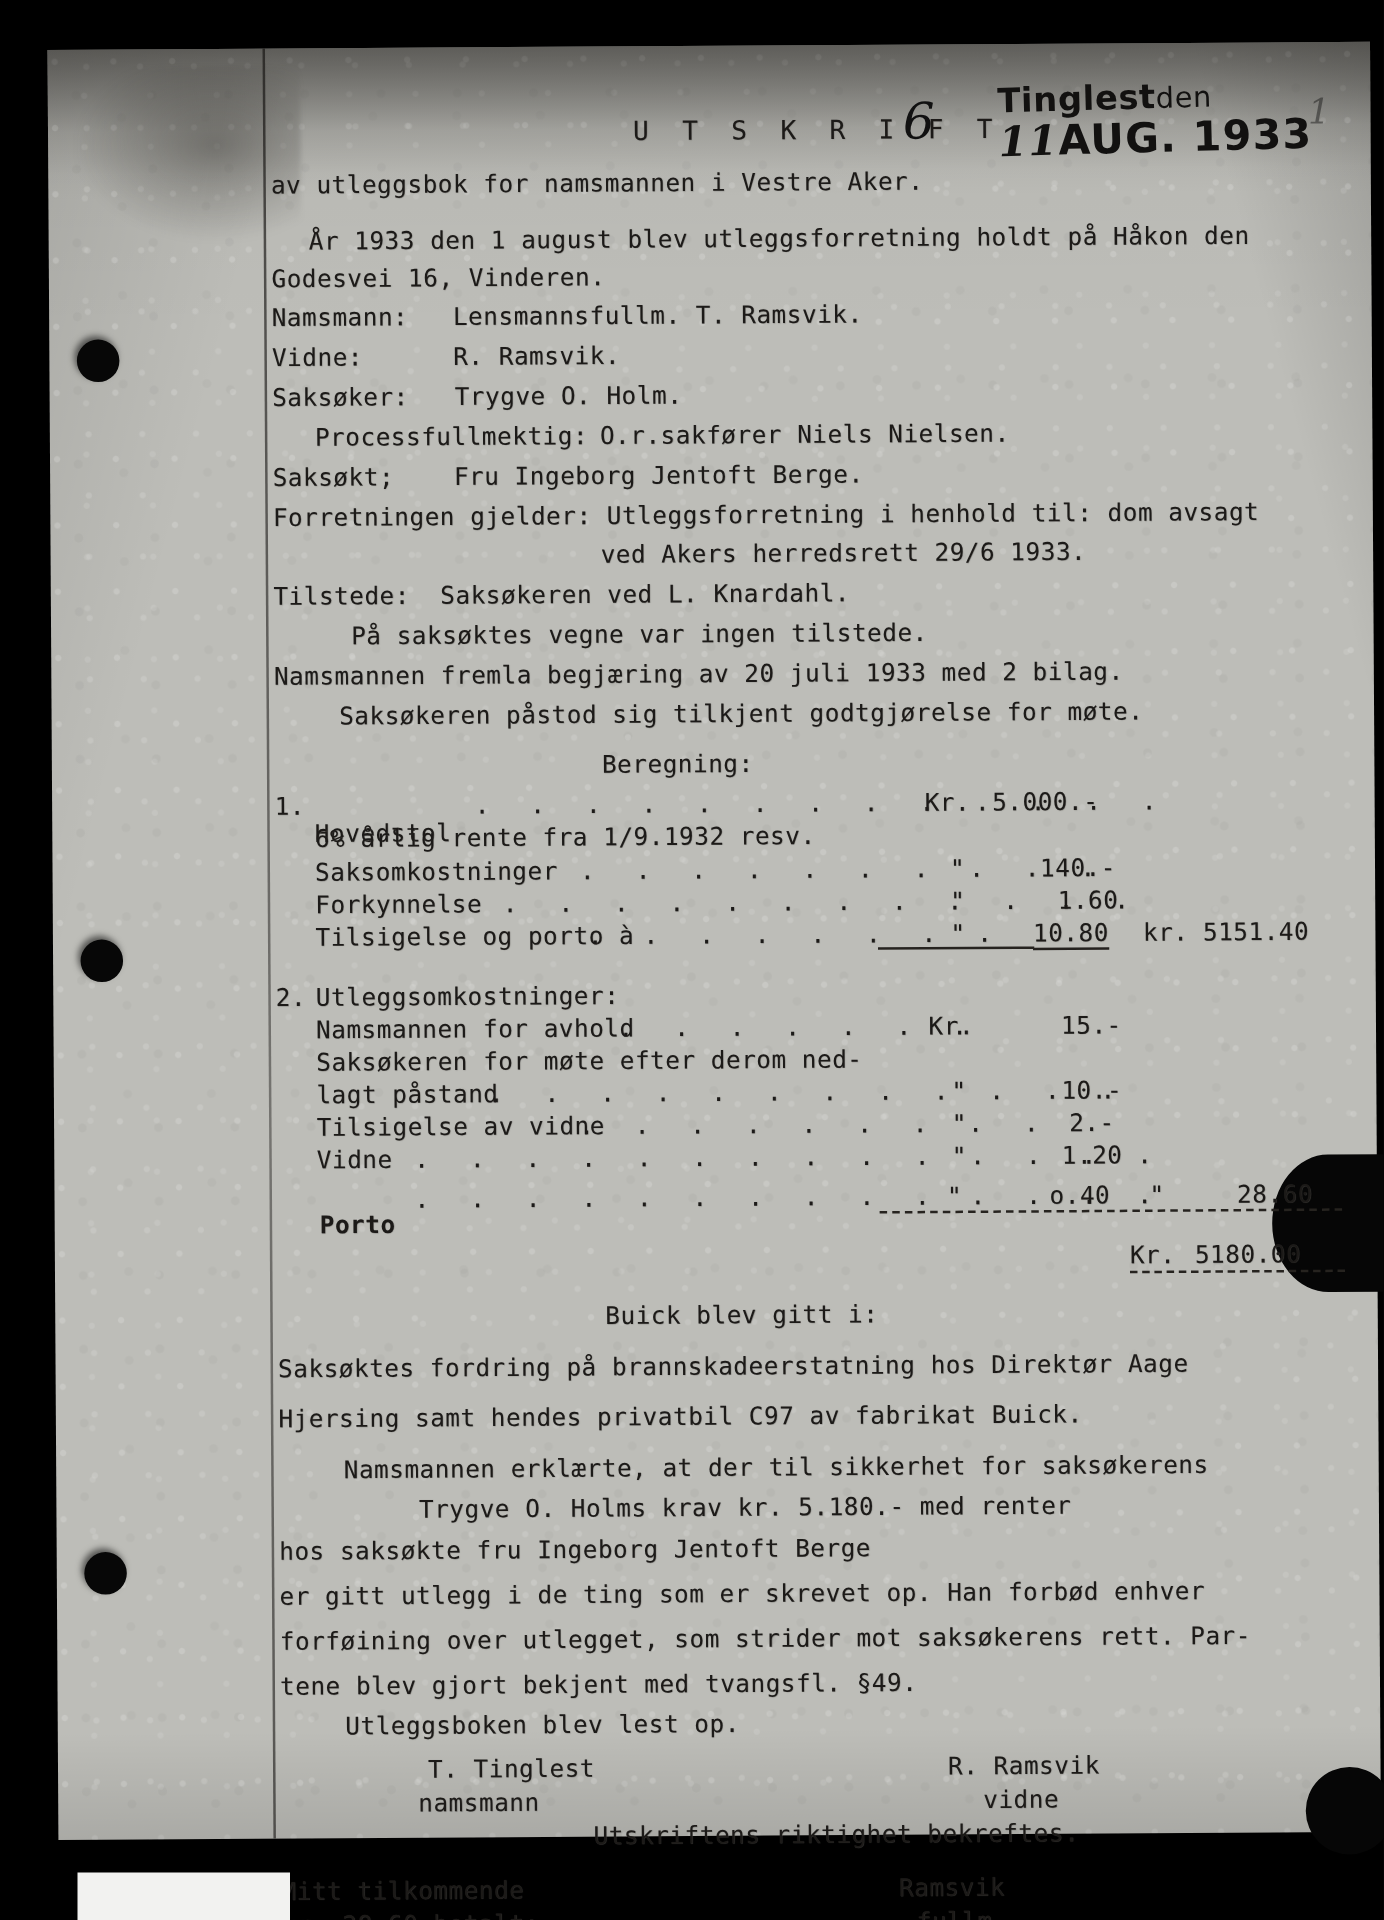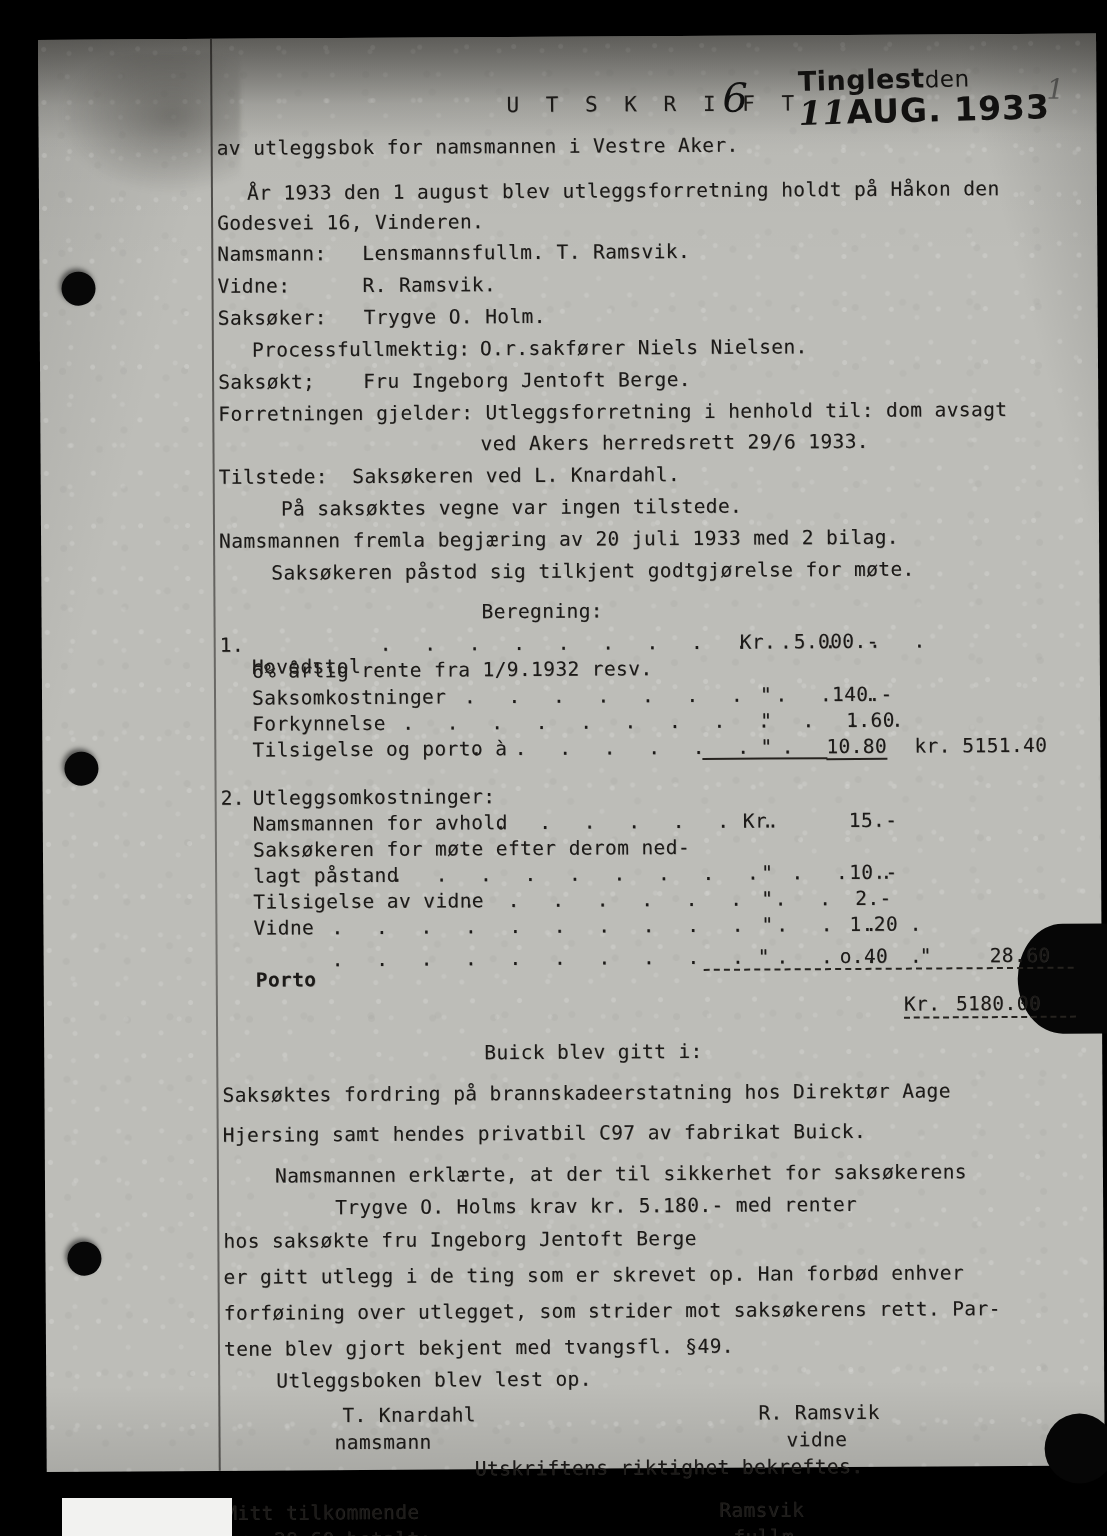--- a/index.html
+++ b/index.html
@@ -267,21 +267,21 @@
       <div class="ln" style="left:178px; top:1047px;">Saksøktes fordring på brannskadeerstatning hos Direktør Aage</div>
       <div class="ln" style="left:178px; top:1087px;">Hjersing samt hendes privatbil C97 av fabrikat Buick.</div>
       <div class="ln" style="left:230px; top:1128px;">Namsmannen erklærte, at der til sikkerhet for saksøkerens</div>
       <div class="ln" style="left:290px; top:1160px;">Trygve O. Holms krav kr. 5.180.- med renter</div>
       <div class="ln" style="left:178px; top:1193px;">hos saksøkte fru Ingeborg Jentoft Berge</div>
       <div class="ln" style="left:178px; top:1229px;">er gitt utlegg i de ting som er skrevet op. Han forbød enhver</div>
       <div class="ln" style="left:178px; top:1265px;">forføining over utlegget, som strider mot saksøkerens rett. Par-</div>
       <div class="ln" style="left:178px; top:1301px;">tene blev gjort bekjent med tvangsfl. §49.</div>
       <div class="ln" style="left:230px; top:1333px;">Utleggsboken blev lest op.</div>
 
-      <div class="ln" style="left:296px; top:1368px;">T. Knardahl</div>
+      <div class="ln" style="left:296px; top:1368px;">T. Tinglest</div>
       <div class="ln" style="left:288px; top:1395px;">namsmann</div>
       <div class="ln" style="left:712px; top:1368px;">R. Ramsvik</div>
       <div class="ln" style="left:740px; top:1395px;">vidne</div>
       <div class="ln" style="left:428px; top:1422px;">Utskriftens riktighet bekreftes.</div>
 
       <div class="ln" style="left:178px; top:1465px;">Mitt tilkommende</div>
       <div class="ln" style="left:178px; top:1492px;">kr. 28.60 betalt:</div>
 
       <div class="ln" style="left:672px; top:1465px;">Ramsvik</div>
       <div class="ln" style="left:686px; top:1492px;">fullm.</div>

